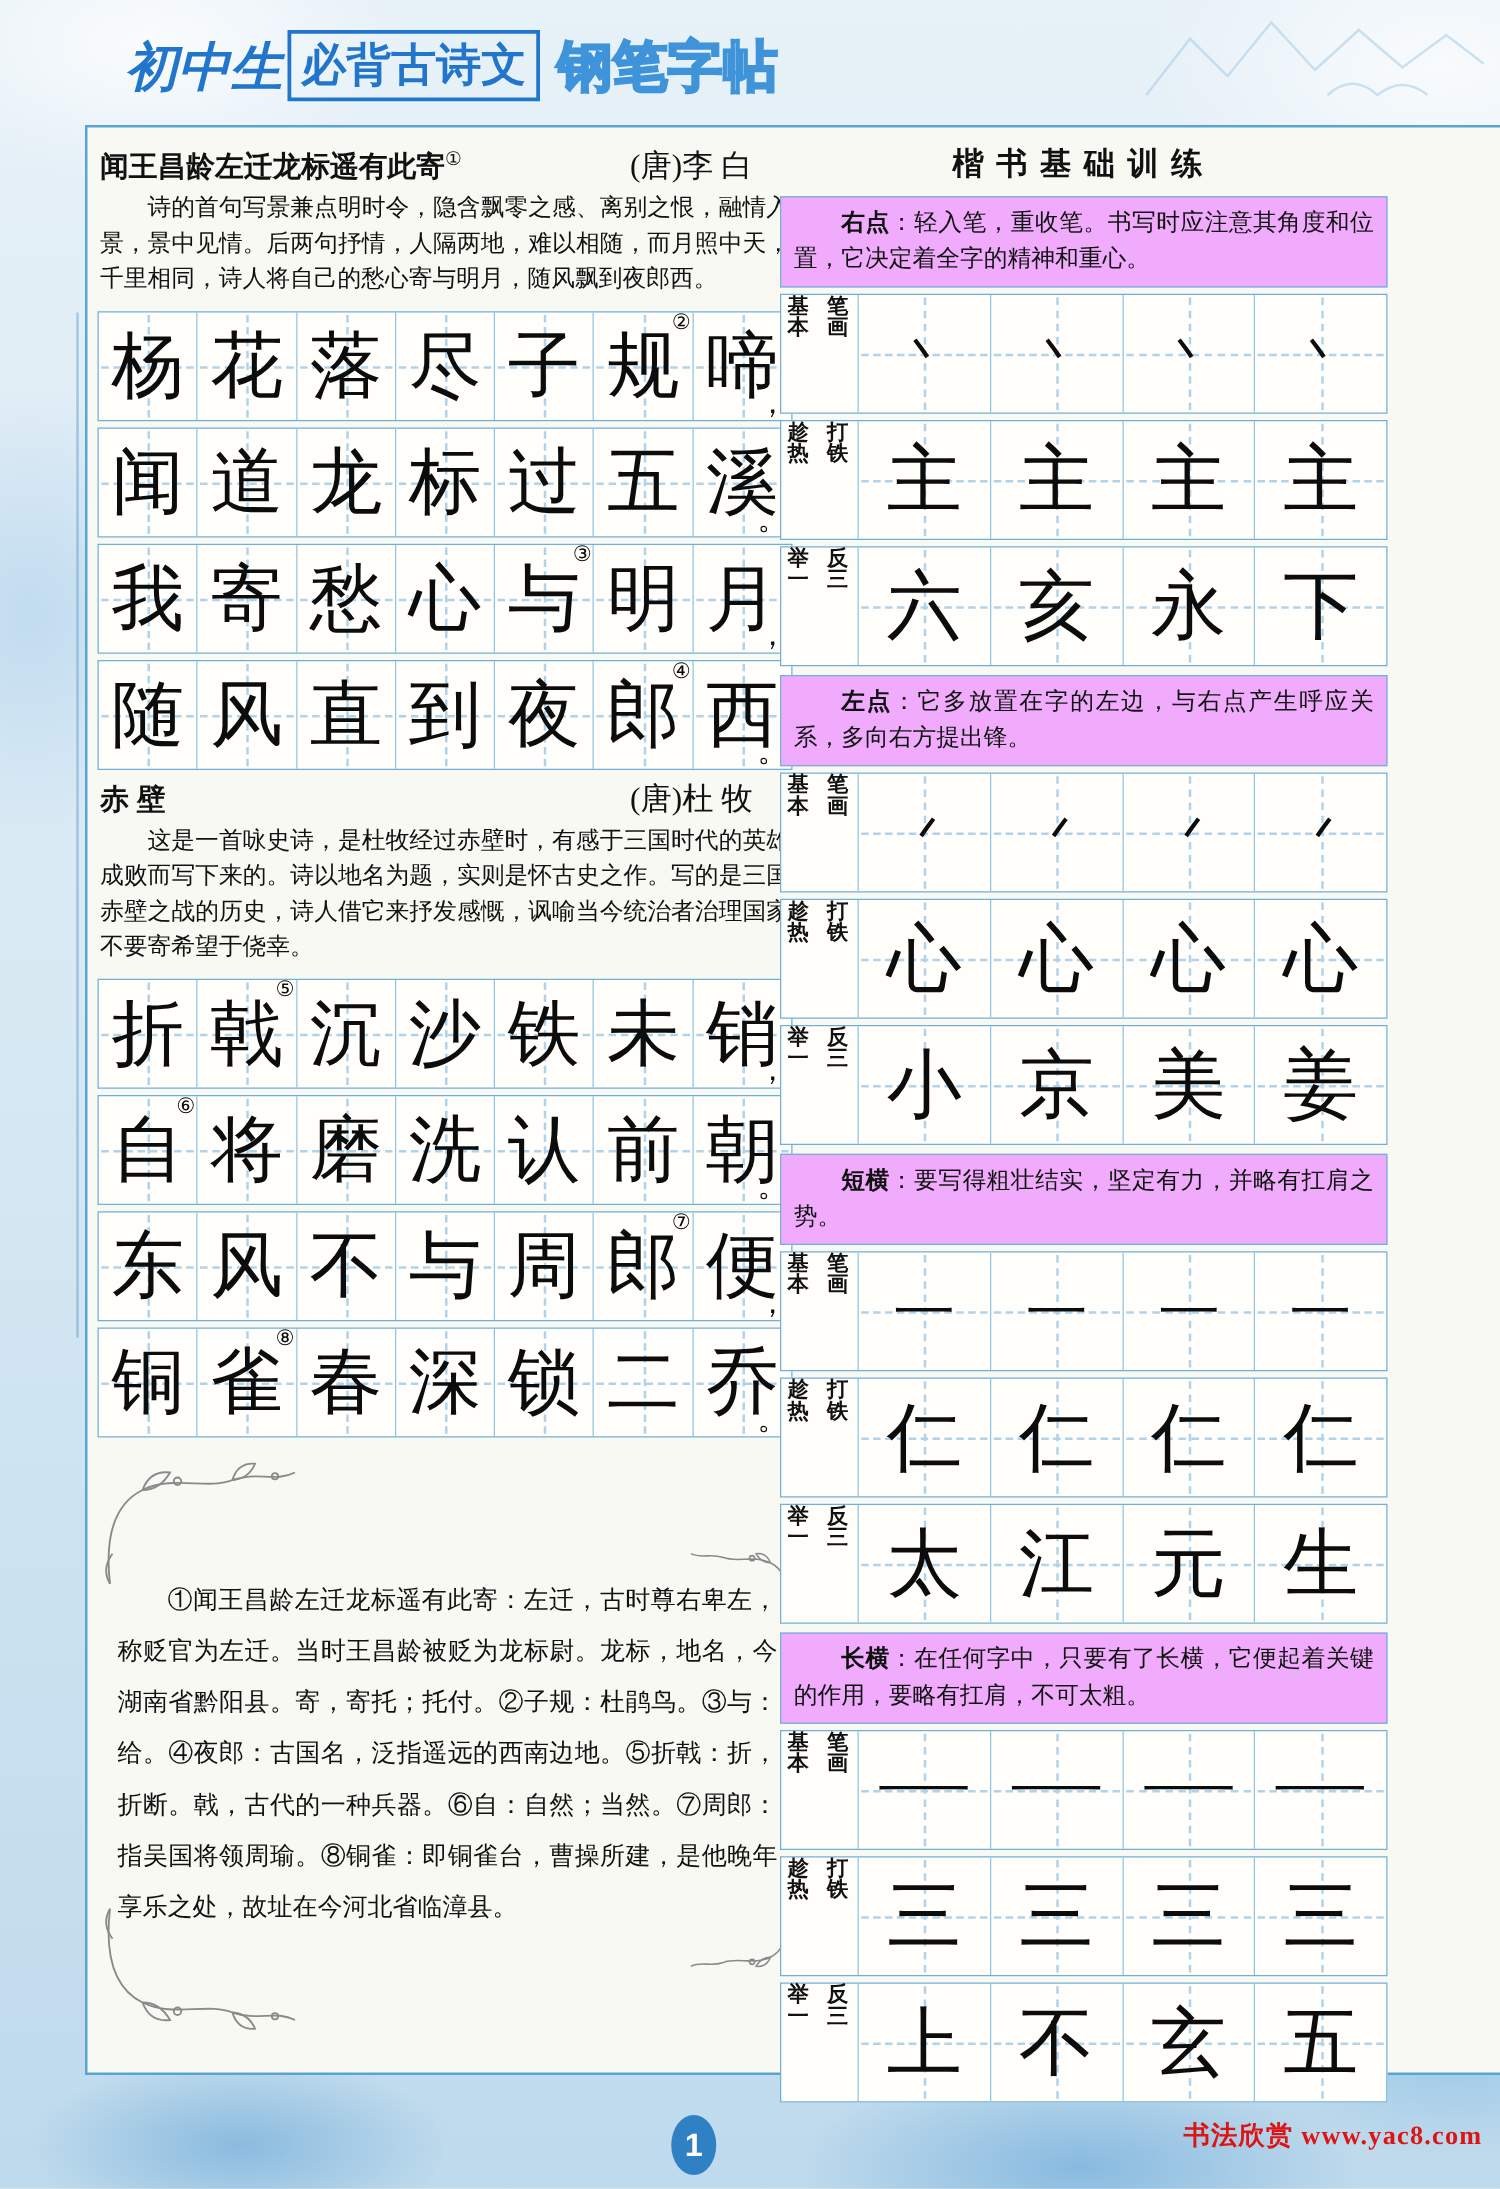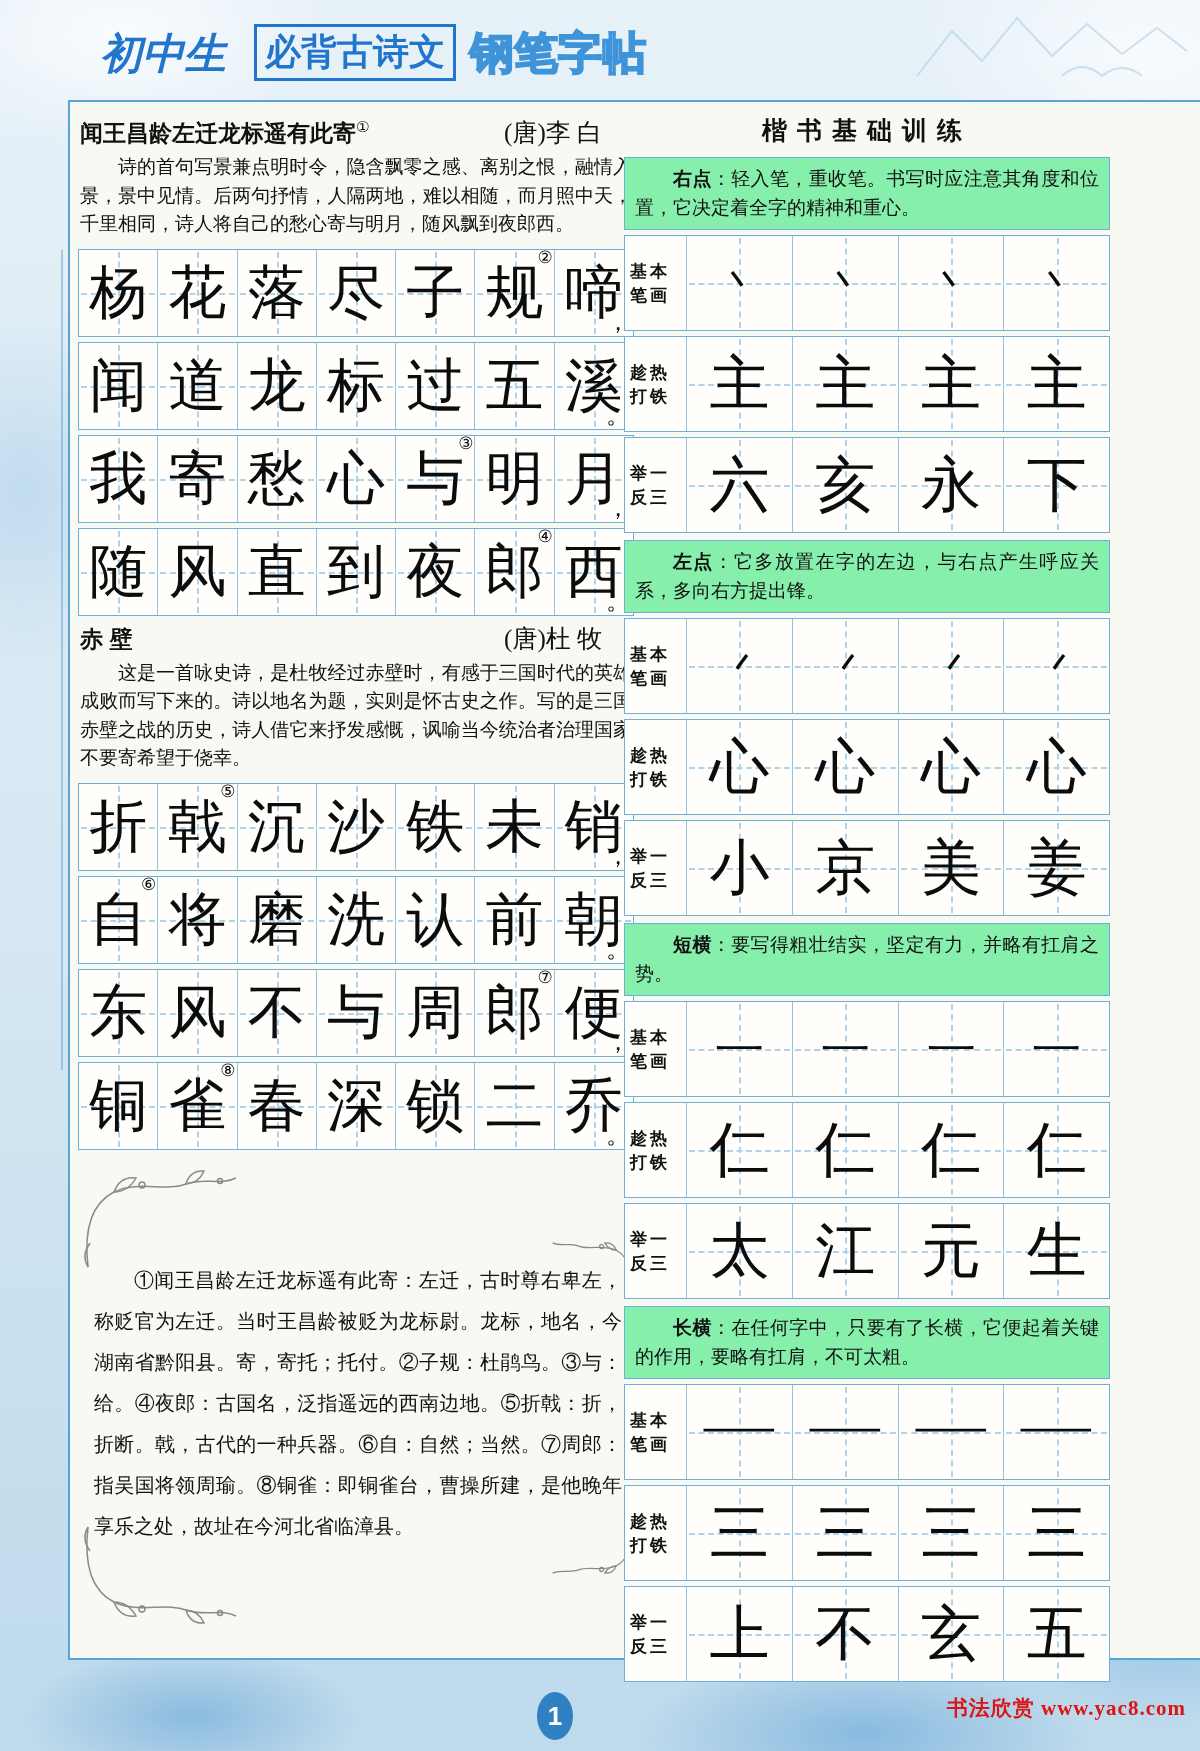--- a/index.html
+++ b/index.html
@@ -23,21 +23,21 @@
       radial-gradient(ellipse 260px 120px at 99% 55%, rgba(140,190,228,.35), transparent 70%),
       radial-gradient(ellipse 340px 200px at 96% 3%, rgba(255,255,255,.75), transparent 70%),
       radial-gradient(ellipse 300px 160px at 10% 2%, rgba(255,255,255,.8), transparent 70%),
       linear-gradient(180deg,#e7f1f8 0%,#d6e8f3 50%,#bedaec 100%);
   }
   .deco-line{position:absolute;left:61px;top:250px;height:820px;width:2px;background:rgba(90,150,200,.45);}
   .sketch{position:absolute;right:8px;top:6px;opacity:.7;}
 
   
   .header{position:absolute;top:24px;left:100px;white-space:nowrap;}
-  .h1a{font-family:var(--sans);font-weight:bold;font-style:italic;font-size:42px;color:var(--blue);margin-right:28px;}
+  .h1a{font-family:var(--sans);font-weight:bold;font-style:italic;font-size:42px;color:var(--blue);margin-right:4px;}
   .h1b{display:inline-block;font-family:var(--sans);font-weight:bold;font-size:36px;color:var(--blue);
        border:3px solid var(--blue);padding:1px 8px;vertical-align:4px;}
   .h1c{font-family:var(--sans);font-weight:bold;font-size:44px;color:#cfe8f7;margin-left:14px;
        -webkit-text-stroke:2px #3f93d8;text-shadow:0 0 1px #3f93d8;}
 
   
   .panel{position:absolute;left:68px;top:100px;width:1152px;height:1560px;
          background:#f8f9f2;border:2px solid var(--bd);box-sizing:border-box;}
   .left-col{position:absolute;left:8px;top:8px;width:556px;}
   .right-col{position:absolute;left:554px;top:8px;width:486px;}
@@ -68,27 +68,27 @@
   .vine{position:absolute;}
   .vine.tl{left:2px;top:2px;}
   .vine.tr{right:0;top:70px;transform:scaleX(-1);}
   .vine.bl{left:2px;bottom:0;transform:scaleY(-1);}
   .vine.br{right:0;bottom:46px;transform:scale(-1,-1);}
 
   
   .right-title{font-family:var(--sans);font-weight:bold;font-size:25px;letter-spacing:10px;
                text-align:center;color:var(--ink);margin:4px 0 10px 0;}
   .section{margin-bottom:7px;}
-  .desc{border:1px solid var(--bd2);background:#86efac;margin-bottom:5px;padding:7px 10px;
+  .desc{border:1px solid var(--bd2);background:#f0abfc;margin-bottom:5px;padding:7px 10px;
         font-family:var(--serif);font-size:19px;line-height:1.5;text-indent:2em;color:var(--ink);
         box-sizing:border-box;text-align:justify;}
   .desc-name{font-weight:bold;font-family:var(--sans);}
   .prow{position:relative;display:flex;height:96px;border:1px solid var(--bd2);
         background:#fffefa;margin-bottom:5px;box-sizing:border-box;}
-  .plabel{width:62px;min-width:62px;border-right:1px solid var(--bd3);display:flex;flex-direction:column;
+  .plabel{width:62px;min-width:62px;border-right:1px solid var(--bd3);display:flex;flex-direction:row;
           justify-content:center;gap:7px;padding-left:5px;box-sizing:border-box;}
   .plabel-line{font-family:var(--sans);font-weight:bold;font-size:17px;letter-spacing:3px;color:var(--ink);line-height:1;}
   .pcell{position:relative;flex:1;border-right:1px solid var(--bd3);}
   .pcell:last-child{border-right:none;}
   .pcell::before{content:'';position:absolute;left:2px;right:2px;top:50%;border-top:2px dashed var(--dash);}
   .pcell::after{content:'';position:absolute;top:2px;bottom:2px;left:50%;border-left:2px dashed var(--dash);}
   .pchar,.pstroke{position:absolute;inset:0;display:flex;align-items:center;justify-content:center;
          font-family:var(--serif);color:#0c0c0c;z-index:2;}
   .pchar{font-size:60px;}
   .pstroke{font-size:40px;}

